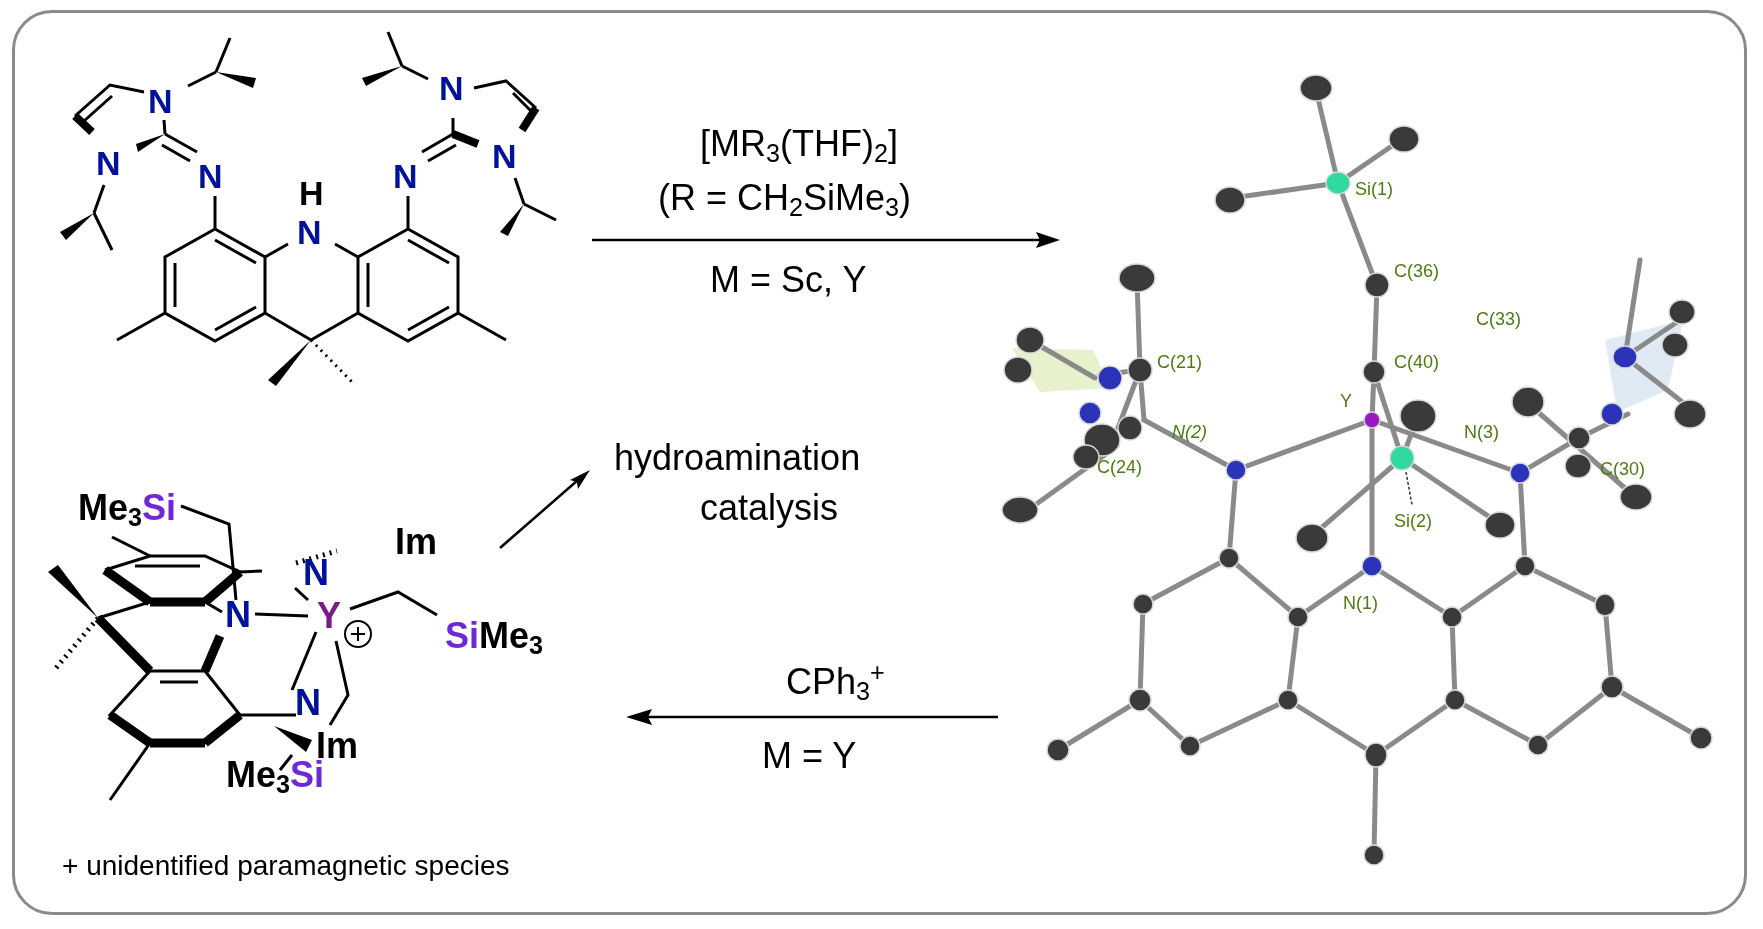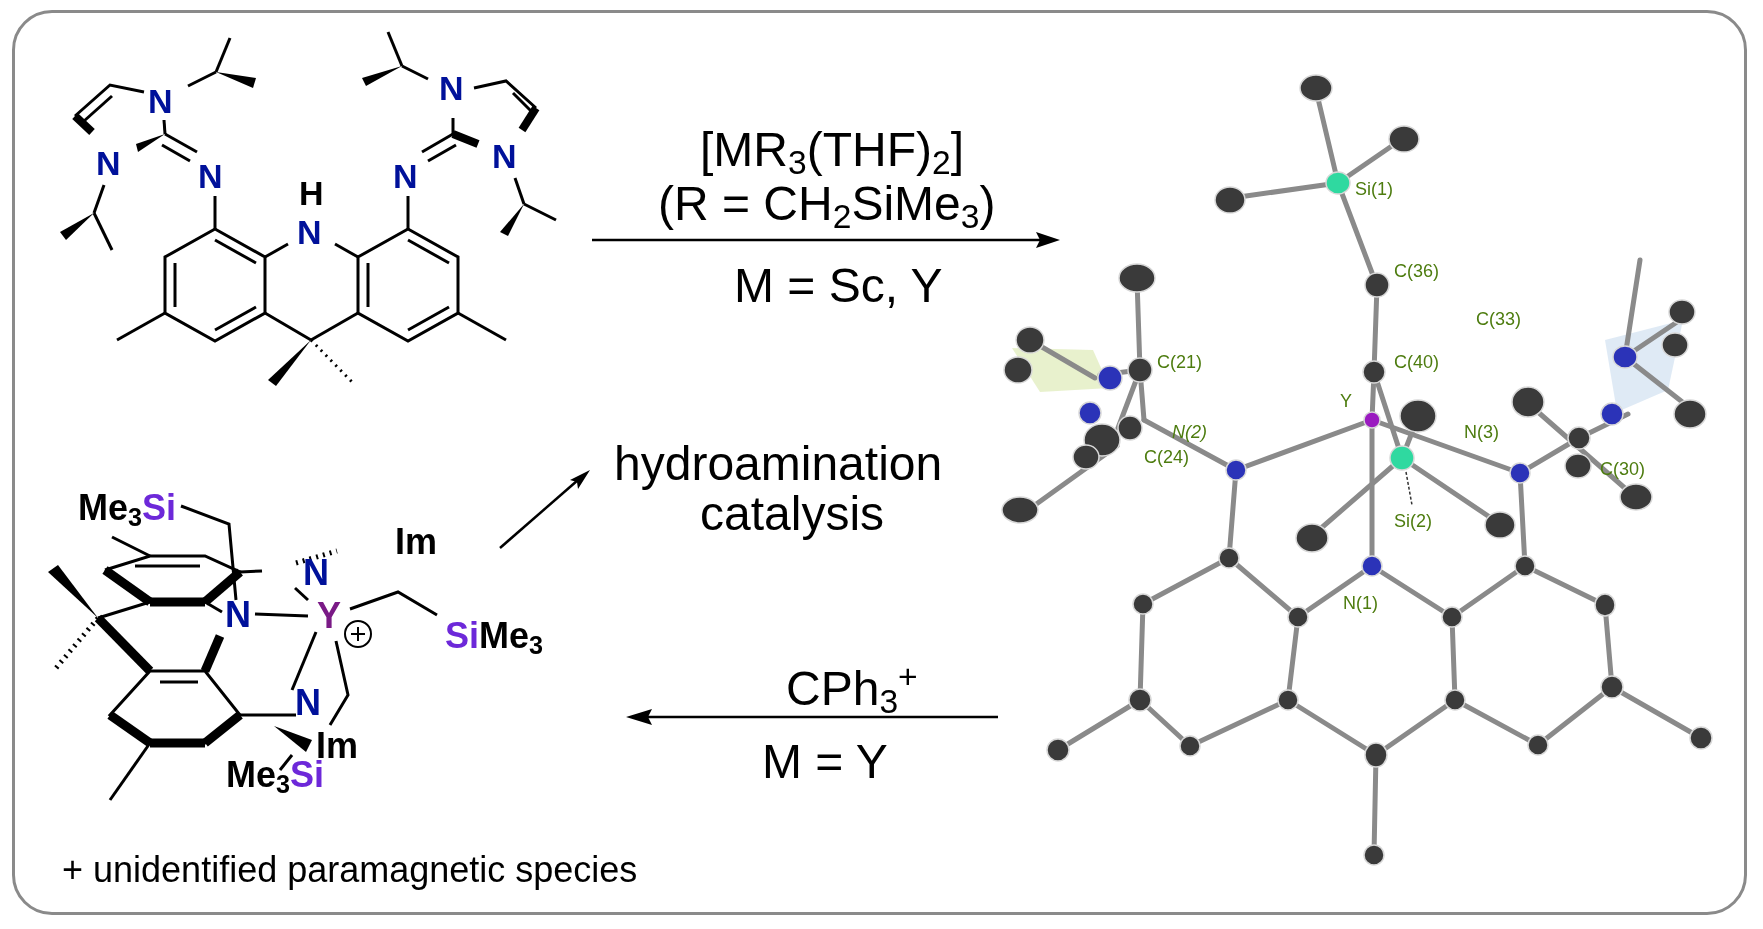--- a/index.html
+++ b/index.html
@@ -2,31 +2,31 @@
 <html><head>
 <meta charset="utf-8">
 <style>
   html, body { margin:0; padding:0; background:#ffffff; }
   body { width:1763px; height:929px; position:relative; overflow:hidden;
          font-family:"Liberation Sans", sans-serif; color:#000; }
   .frame { position:absolute; left:12px; top:10px; width:1735px; height:905px;
            border:3px solid #8a8a8a; border-radius:40px; box-sizing:border-box; }
   svg.scheme { position:absolute; left:0; top:0; }
   .lbl { position:absolute; white-space:nowrap; line-height:1; }
-  .cond { font-size:48px; }
+  .cond { font-size:36px; }
   .sub { font-size:0.7em; vertical-align:-0.25em; }
   .sup { font-size:0.7em; vertical-align:0.5em; }
   .atomN { fill:#00119a; font-weight:bold; font-size:34px; font-family:"Liberation Sans", sans-serif; }
   .atomH { fill:#000; font-weight:bold; font-size:34px; font-family:"Liberation Sans", sans-serif; }
   .bold-lbl { font-weight:bold; font-size:36px; position:absolute; white-space:nowrap; line-height:1; }
   .si { color:#6d28d9; }
   .y { color:#7a1a86; }
   .n { color:#00119a; }
   .ortep-lbl { position:absolute; font-size:18px; white-space:nowrap; line-height:1; color:#4d7c0f;text-align:center; }
-  .footer { position:absolute; left:62px; top:852px; font-size:36px; }
+  .footer { position:absolute; left:62px; top:852px; font-size:28px; }
 </style>
 </head>
 <body>
 
 <div class="frame"></div>
 
 <svg class="scheme" width="1763" height="929">
 
   <g stroke="#000" stroke-width="3" fill="none">
 
@@ -264,21 +264,21 @@
     <line x1="1406" y1="472" x2="1412" y2="505" stroke="#333" stroke-width="1.5" stroke-dasharray="3,2"></line>
   </g>
 </svg>
 
 <div class="lbl cond" style="left:700px; top:126px;">
   <span>[MR</span><span class="sub">3</span><span>(THF)</span><span class="sub">2</span><span>]</span>
 </div>
 <div class="lbl cond" style="left:658px; top:180px;">
   <span>(R = CH</span><span class="sub">2</span><span>SiMe</span><span class="sub">3</span><span>)</span>
 </div>
-<div class="lbl cond" style="left:734px; top:262px;">M = Sc, Y</div>
+<div class="lbl cond" style="left:710px; top:262px;">M = Sc, Y</div>
 
 <div class="lbl cond" style="left:614px; top:440px;">hydroamination</div>
 <div class="lbl cond" style="left:700px; top:490px;">catalysis</div>
 
 <div class="lbl cond" style="left:762px; top:660px;margin-left:24px;">
   <span>CPh</span><span class="sub">3</span><span class="sup">+</span>
 </div>
 <div class="lbl cond" style="left:762px; top:738px;">M = Y</div>
 
 <div class="bold-lbl" style="left:78px; top:490px;">
@@ -298,18 +298,18 @@
 </div>
 
 <div class="ortep-lbl" style="left:1355px; top:180px;">Si(1)</div>
 <div class="ortep-lbl" style="left:1394px; top:262px;">C(36)</div>
 <div class="ortep-lbl" style="left:1157px; top:353px;">C(21)</div>
 <div class="ortep-lbl" style="left:1394px; top:353px;">C(40)</div>
 <div class="ortep-lbl" style="left:1476px; top:310px;">C(33)</div>
 <div class="ortep-lbl" style="left:1340px; top:392px;">Y</div>
 <div class="ortep-lbl" style="left:1172px; top:423px;font-style:italic;">N(2)</div>
 <div class="ortep-lbl" style="left:1464px; top:423px;">N(3)</div>
-<div class="ortep-lbl" style="left:1097px; top:448px;margin-left:47px;">C(24)</div>
+<div class="ortep-lbl" style="left:1097px; top:458px;">C(24)</div>
 <div class="ortep-lbl" style="left:1600px; top:460px;">C(30)</div>
 <div class="ortep-lbl" style="left:1394px; top:512px;">Si(2)</div>
 <div class="ortep-lbl" style="left:1343px; top:594px;">N(1)</div>
 
 <div class="lbl footer">+ unidentified paramagnetic species</div>
 
 </body></html>

